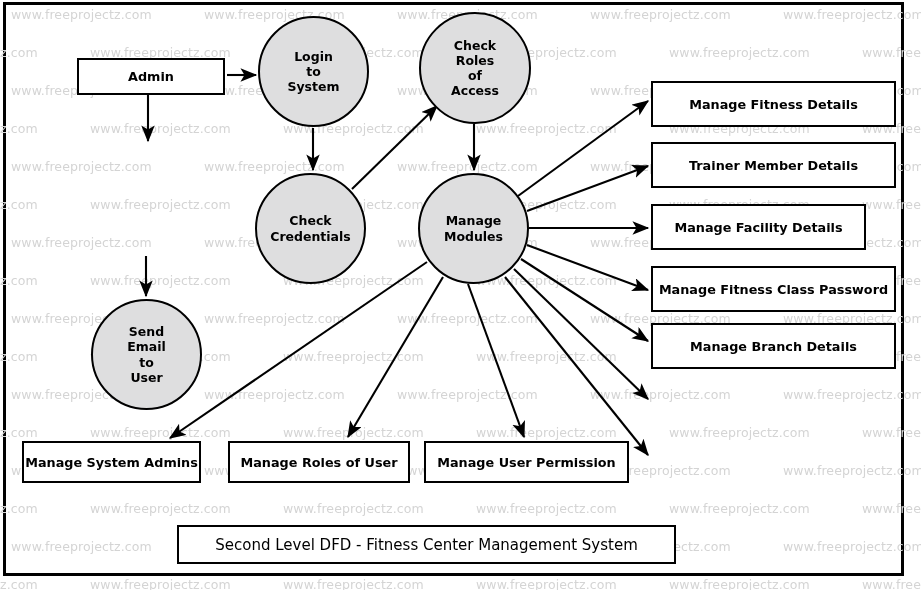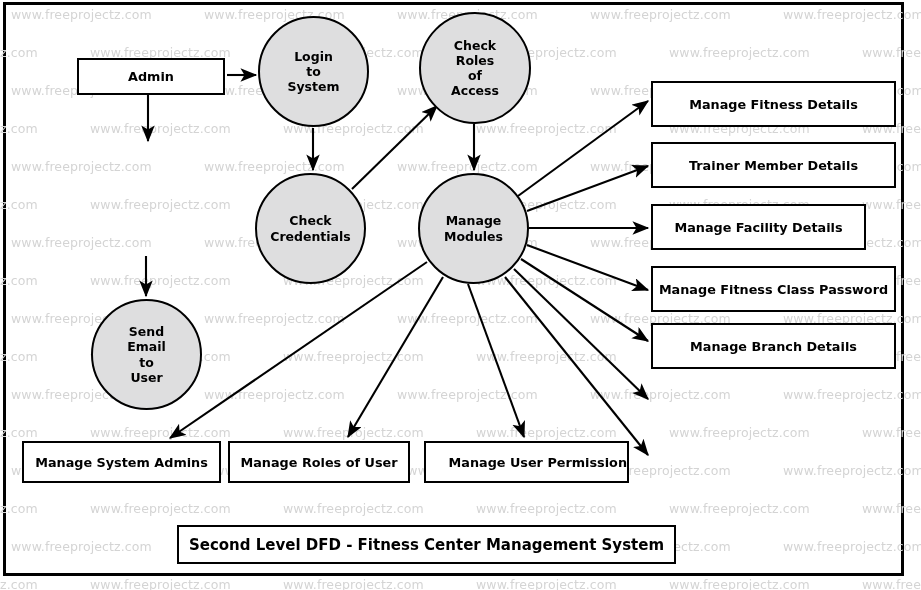--- a/index.html
+++ b/index.html
@@ -82,21 +82,21 @@
   .store {
     background: #ffffff;
     border: 2.4px solid #000;
     font-weight: bold;
     font-size: 12.8px;
     color: #000;
   }
   .titlebox {
     background: #ffffff;
     border: 2.6px solid #000;
-    font-weight: bold;
+    font-weight: normal;
     font-size: 15px;
     color: #000;
   }
 </style>
 </head>
 <body>
 
 <div id="canvas">
 
   <div class="frame"></div>
@@ -260,27 +260,27 @@
   <div class="node store" style="left:651px; top:204px; width:215px; height:46px;">
     <span>Manage Facility Details</span>
   </div>
   <div class="node store" style="left:651px; top:266px; width:245px; height:46px;">
     <span>Manage Fitness Class Password</span>
   </div>
   <div class="node store" style="left:651px; top:323px; width:245px; height:46px;">
     <span>Manage Branch Details</span>
   </div>
 
-  <div class="node store" style="left:22px; top:441px; width:199px; height:42px;">
+  <div class="node store" style="left:22px; top:441px; width:179px; height:42px;">
     <span>Manage System Admins</span>
   </div>
   <div class="node store" style="left:228px; top:441px; width:182px; height:42px;">
     <span>Manage Roles of User</span>
   </div>
-  <div class="node store" style="left:424px; top:441px; width:205px; height:42px;justify-content:flex-end;">
+  <div class="node store" style="left:424px; top:441px; width:205px; height:42px;">
     <span>Manage User Permission</span>
   </div>
 
   <div class="node titlebox" style="left:177px; top:525px; width:499px; height:39px;">
     <span>Second Level DFD - Fitness Center Management System</span>
   </div>
 
 </div>
 
 </body></html>

